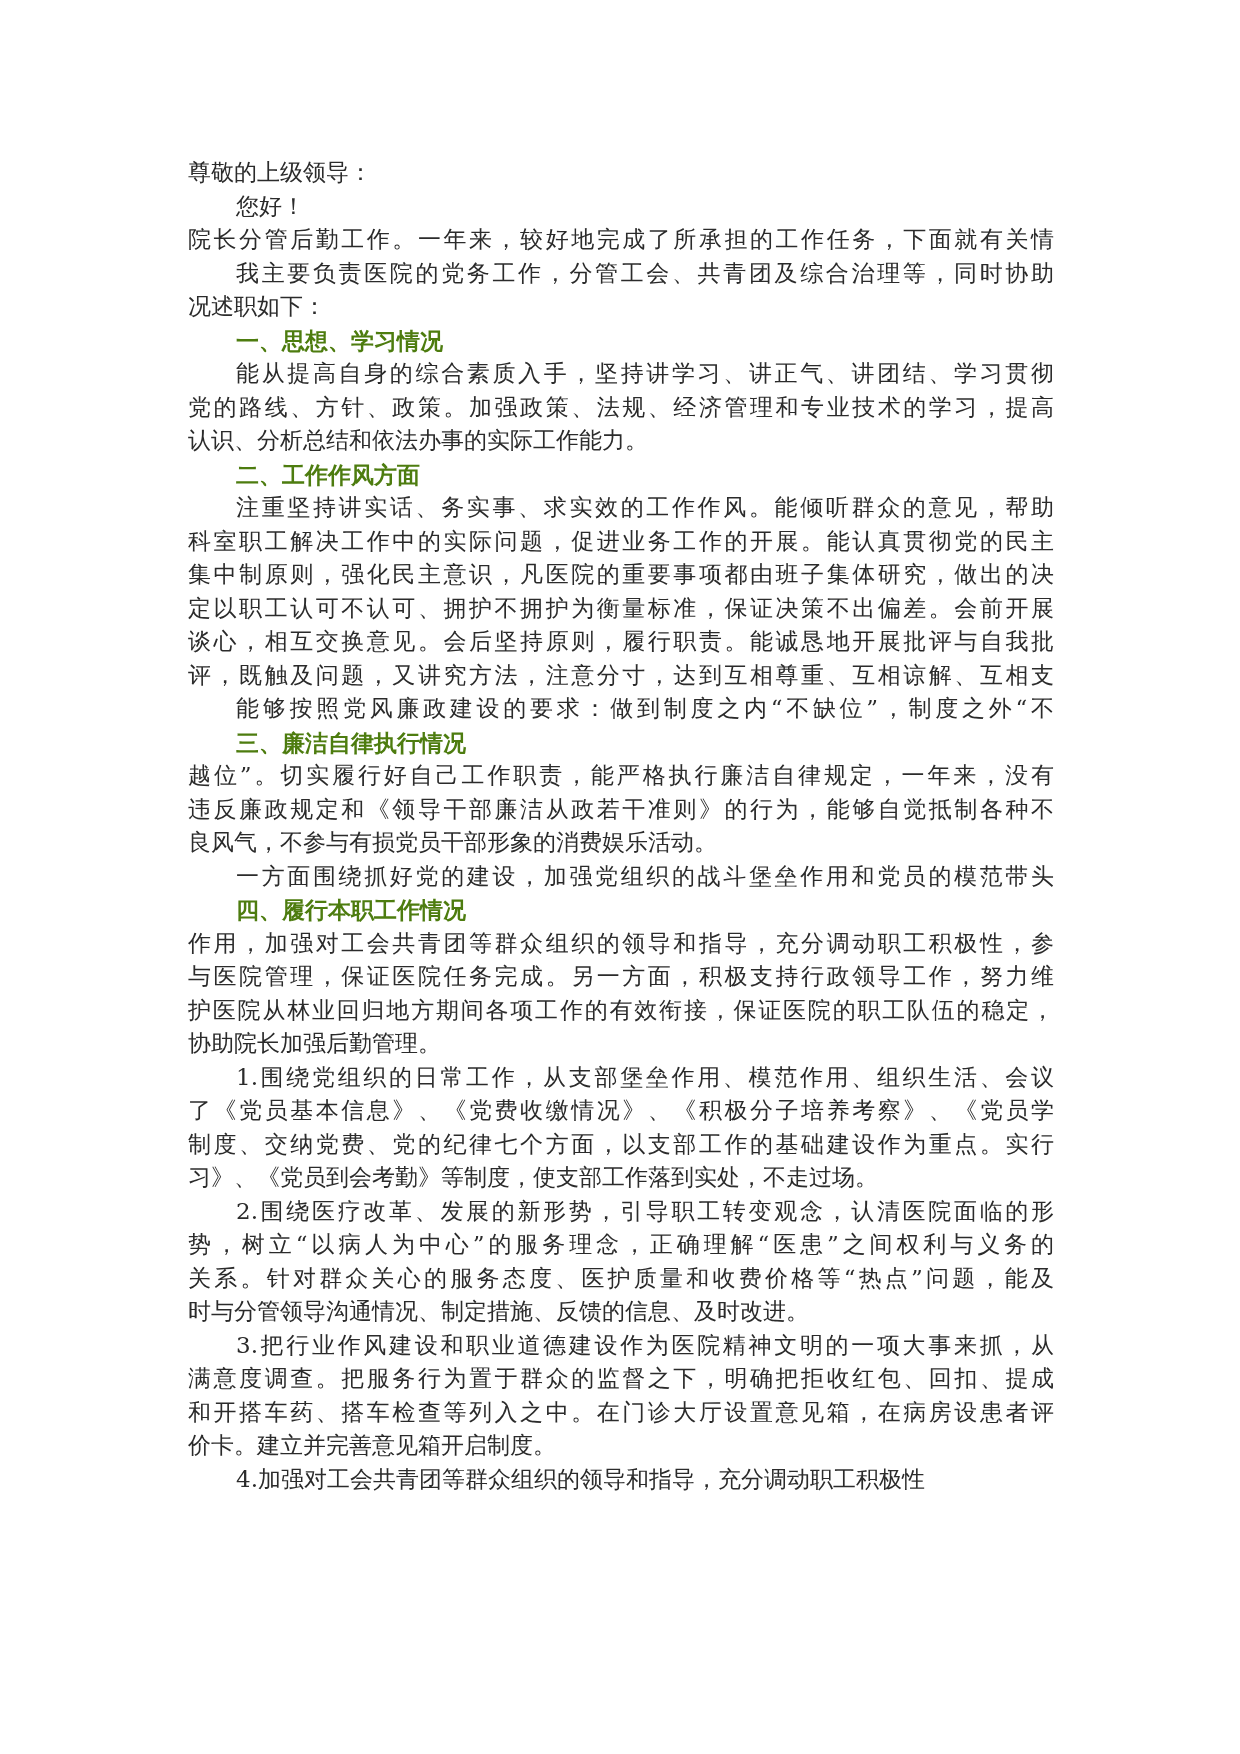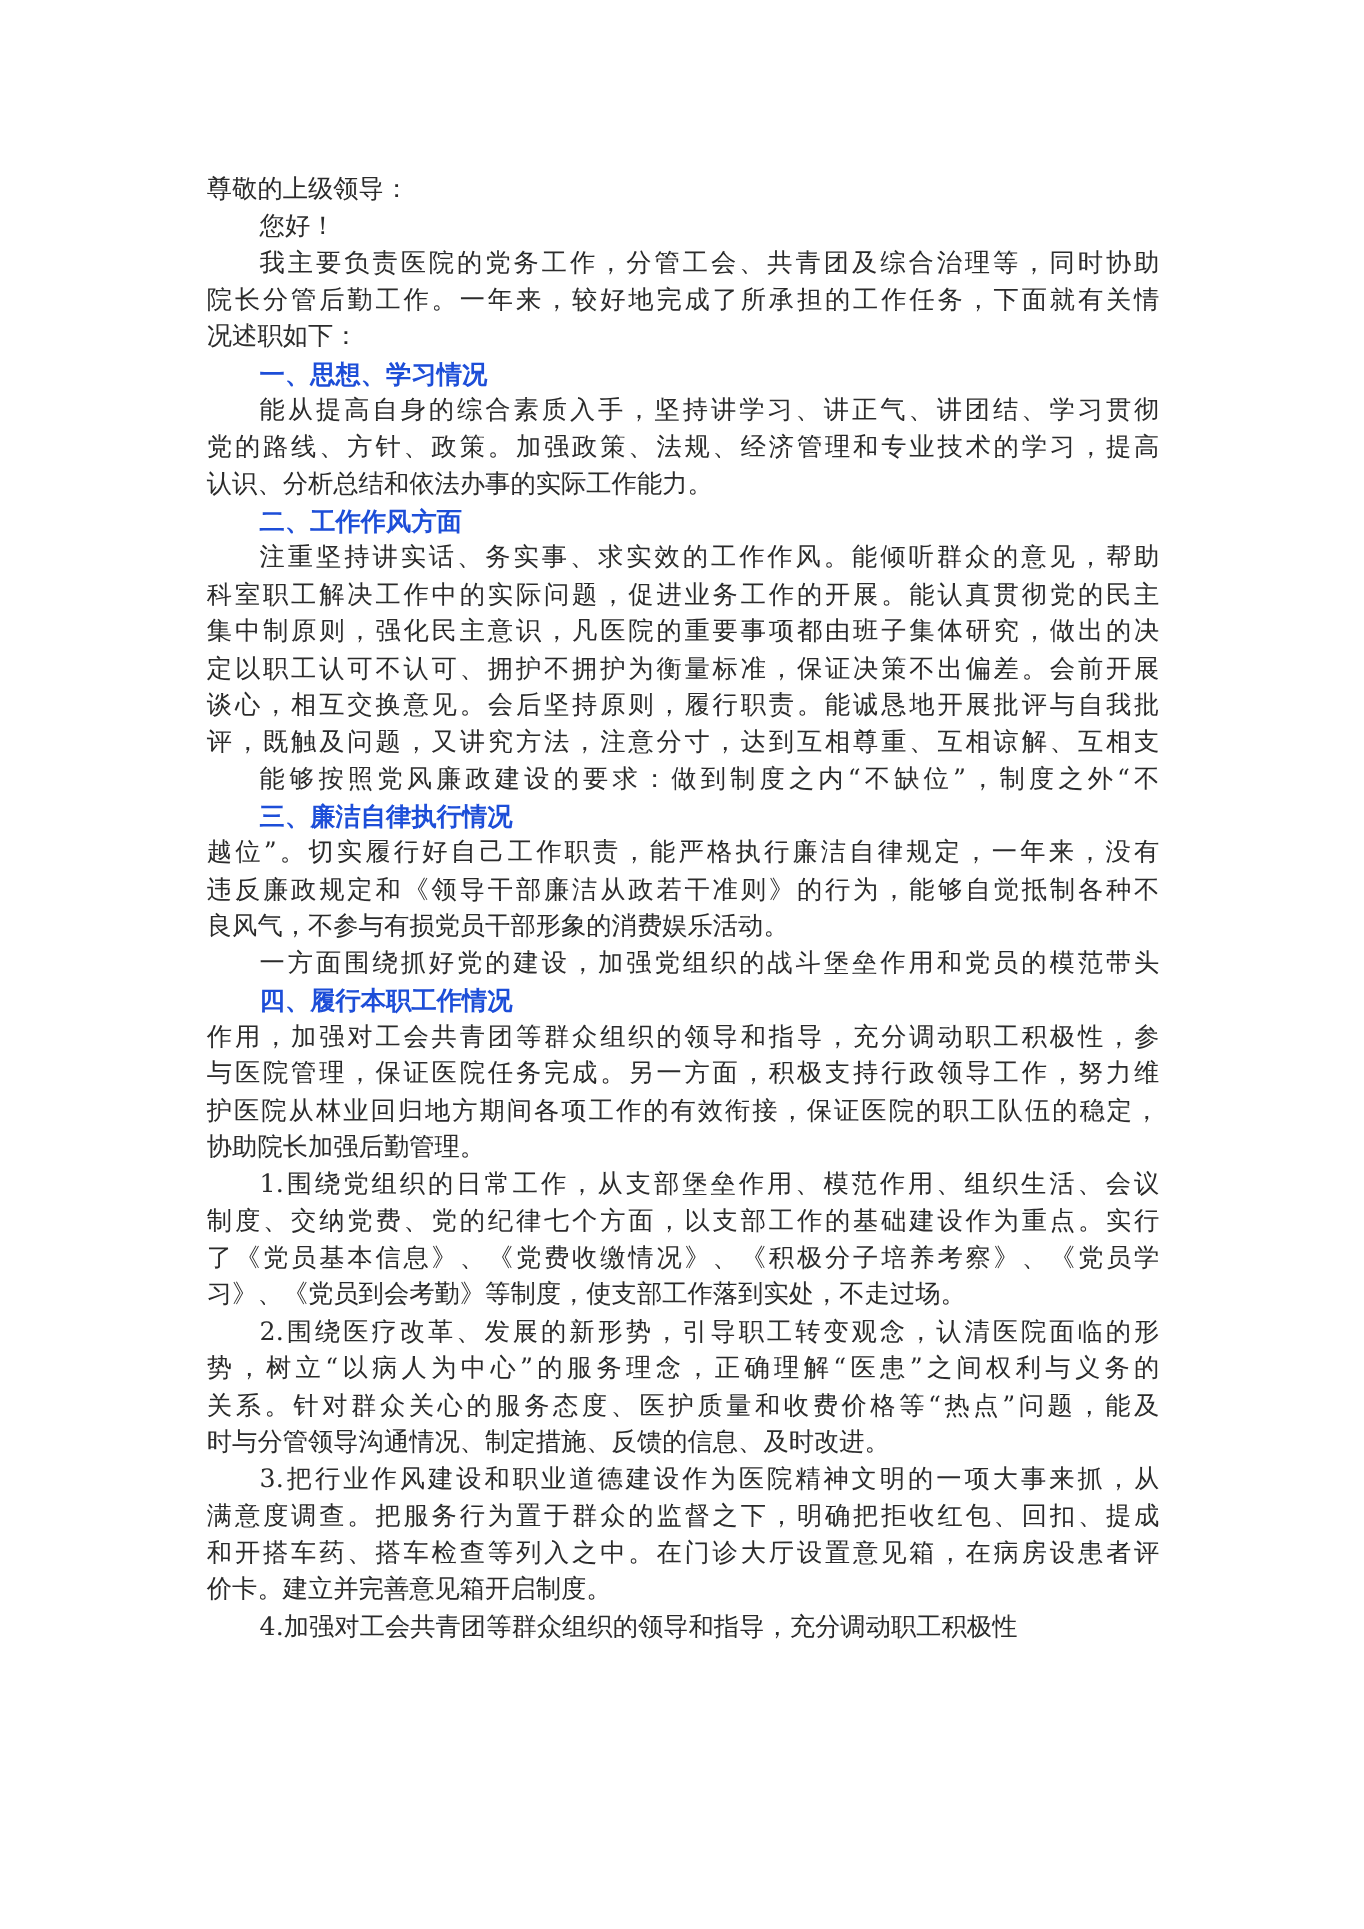--- a/index.html
+++ b/index.html
@@ -35,39 +35,39 @@
     height: 33.5px;
     line-height: 33.5px;
     white-space: nowrap;
     overflow: visible;
   }
   .indent {
     padding-left: 48px;
   }
   .heading {
     font-weight: bold;
-    color: #1d4ed8;
+    color: #4d7c0f;
   }
   .justify {
     text-align: justify;
     text-align-last: justify;
   }
 </style>
 </head>
 <body>
 
 <div class="page">
   <div class="text-block">
 
     <span class="line">尊敬的上级领导：</span>
     <span class="line indent">您好！</span>
 
     <div>
+      <span class="line justify">院长分管后勤工作。一年来，较好地完成了所承担的工作任务，下面就有关情</span>
       <span class="line indent justify">我主要负责医院的党务工作，分管工会、共青团及综合治理等，同时协助</span>
-      <span class="line justify">院长分管后勤工作。一年来，较好地完成了所承担的工作任务，下面就有关情</span>
       <span class="line">况述职如下：</span>
     </div>
 
     <div>
       <span class="line indent heading">一、思想、学习情况</span>
       <span class="line indent justify">能从提高自身的综合素质入手，坚持讲学习、讲正气、讲团结、学习贯彻</span>
       <span class="line justify">党的路线、方针、政策。加强政策、法规、经济管理和专业技术的学习，提高</span>
       <span class="line">认识、分析总结和依法办事的实际工作能力。</span>
     </div>
 
@@ -93,22 +93,22 @@
       <span class="line indent justify">一方面围绕抓好党的建设，加强党组织的战斗堡垒作用和党员的模范带头</span>
       <span class="line indent heading">四、履行本职工作情况</span>
       <span class="line justify">作用，加强对工会共青团等群众组织的领导和指导，充分调动职工积极性，参</span>
       <span class="line justify">与医院管理，保证医院任务完成。另一方面，积极支持行政领导工作，努力维</span>
       <span class="line justify">护医院从林业回归地方期间各项工作的有效衔接，保证医院的职工队伍的稳定，</span>
       <span class="line">协助院长加强后勤管理。</span>
     </div>
 
     <div>
       <span class="line indent justify">1.围绕党组织的日常工作，从支部堡垒作用、模范作用、组织生活、会议</span>
+      <span class="line justify">了《党员基本信息》、《党费收缴情况》、《积极分子培养考察》、《党员学</span>
       <span class="line justify">制度、交纳党费、党的纪律七个方面，以支部工作的基础建设作为重点。实行</span>
-      <span class="line justify">了《党员基本信息》、《党费收缴情况》、《积极分子培养考察》、《党员学</span>
       <span class="line">习》、《党员到会考勤》等制度，使支部工作落到实处，不走过场。</span>
     </div>
 
     <div>
       <span class="line indent justify">2.围绕医疗改革、发展的新形势，引导职工转变观念，认清医院面临的形</span>
       <span class="line justify">势，树立“以病人为中心”的服务理念，正确理解“医患”之间权利与义务的</span>
       <span class="line justify">关系。针对群众关心的服务态度、医护质量和收费价格等“热点”问题，能及</span>
       <span class="line">时与分管领导沟通情况、制定措施、反馈的信息、及时改进。</span>
     </div>
 

